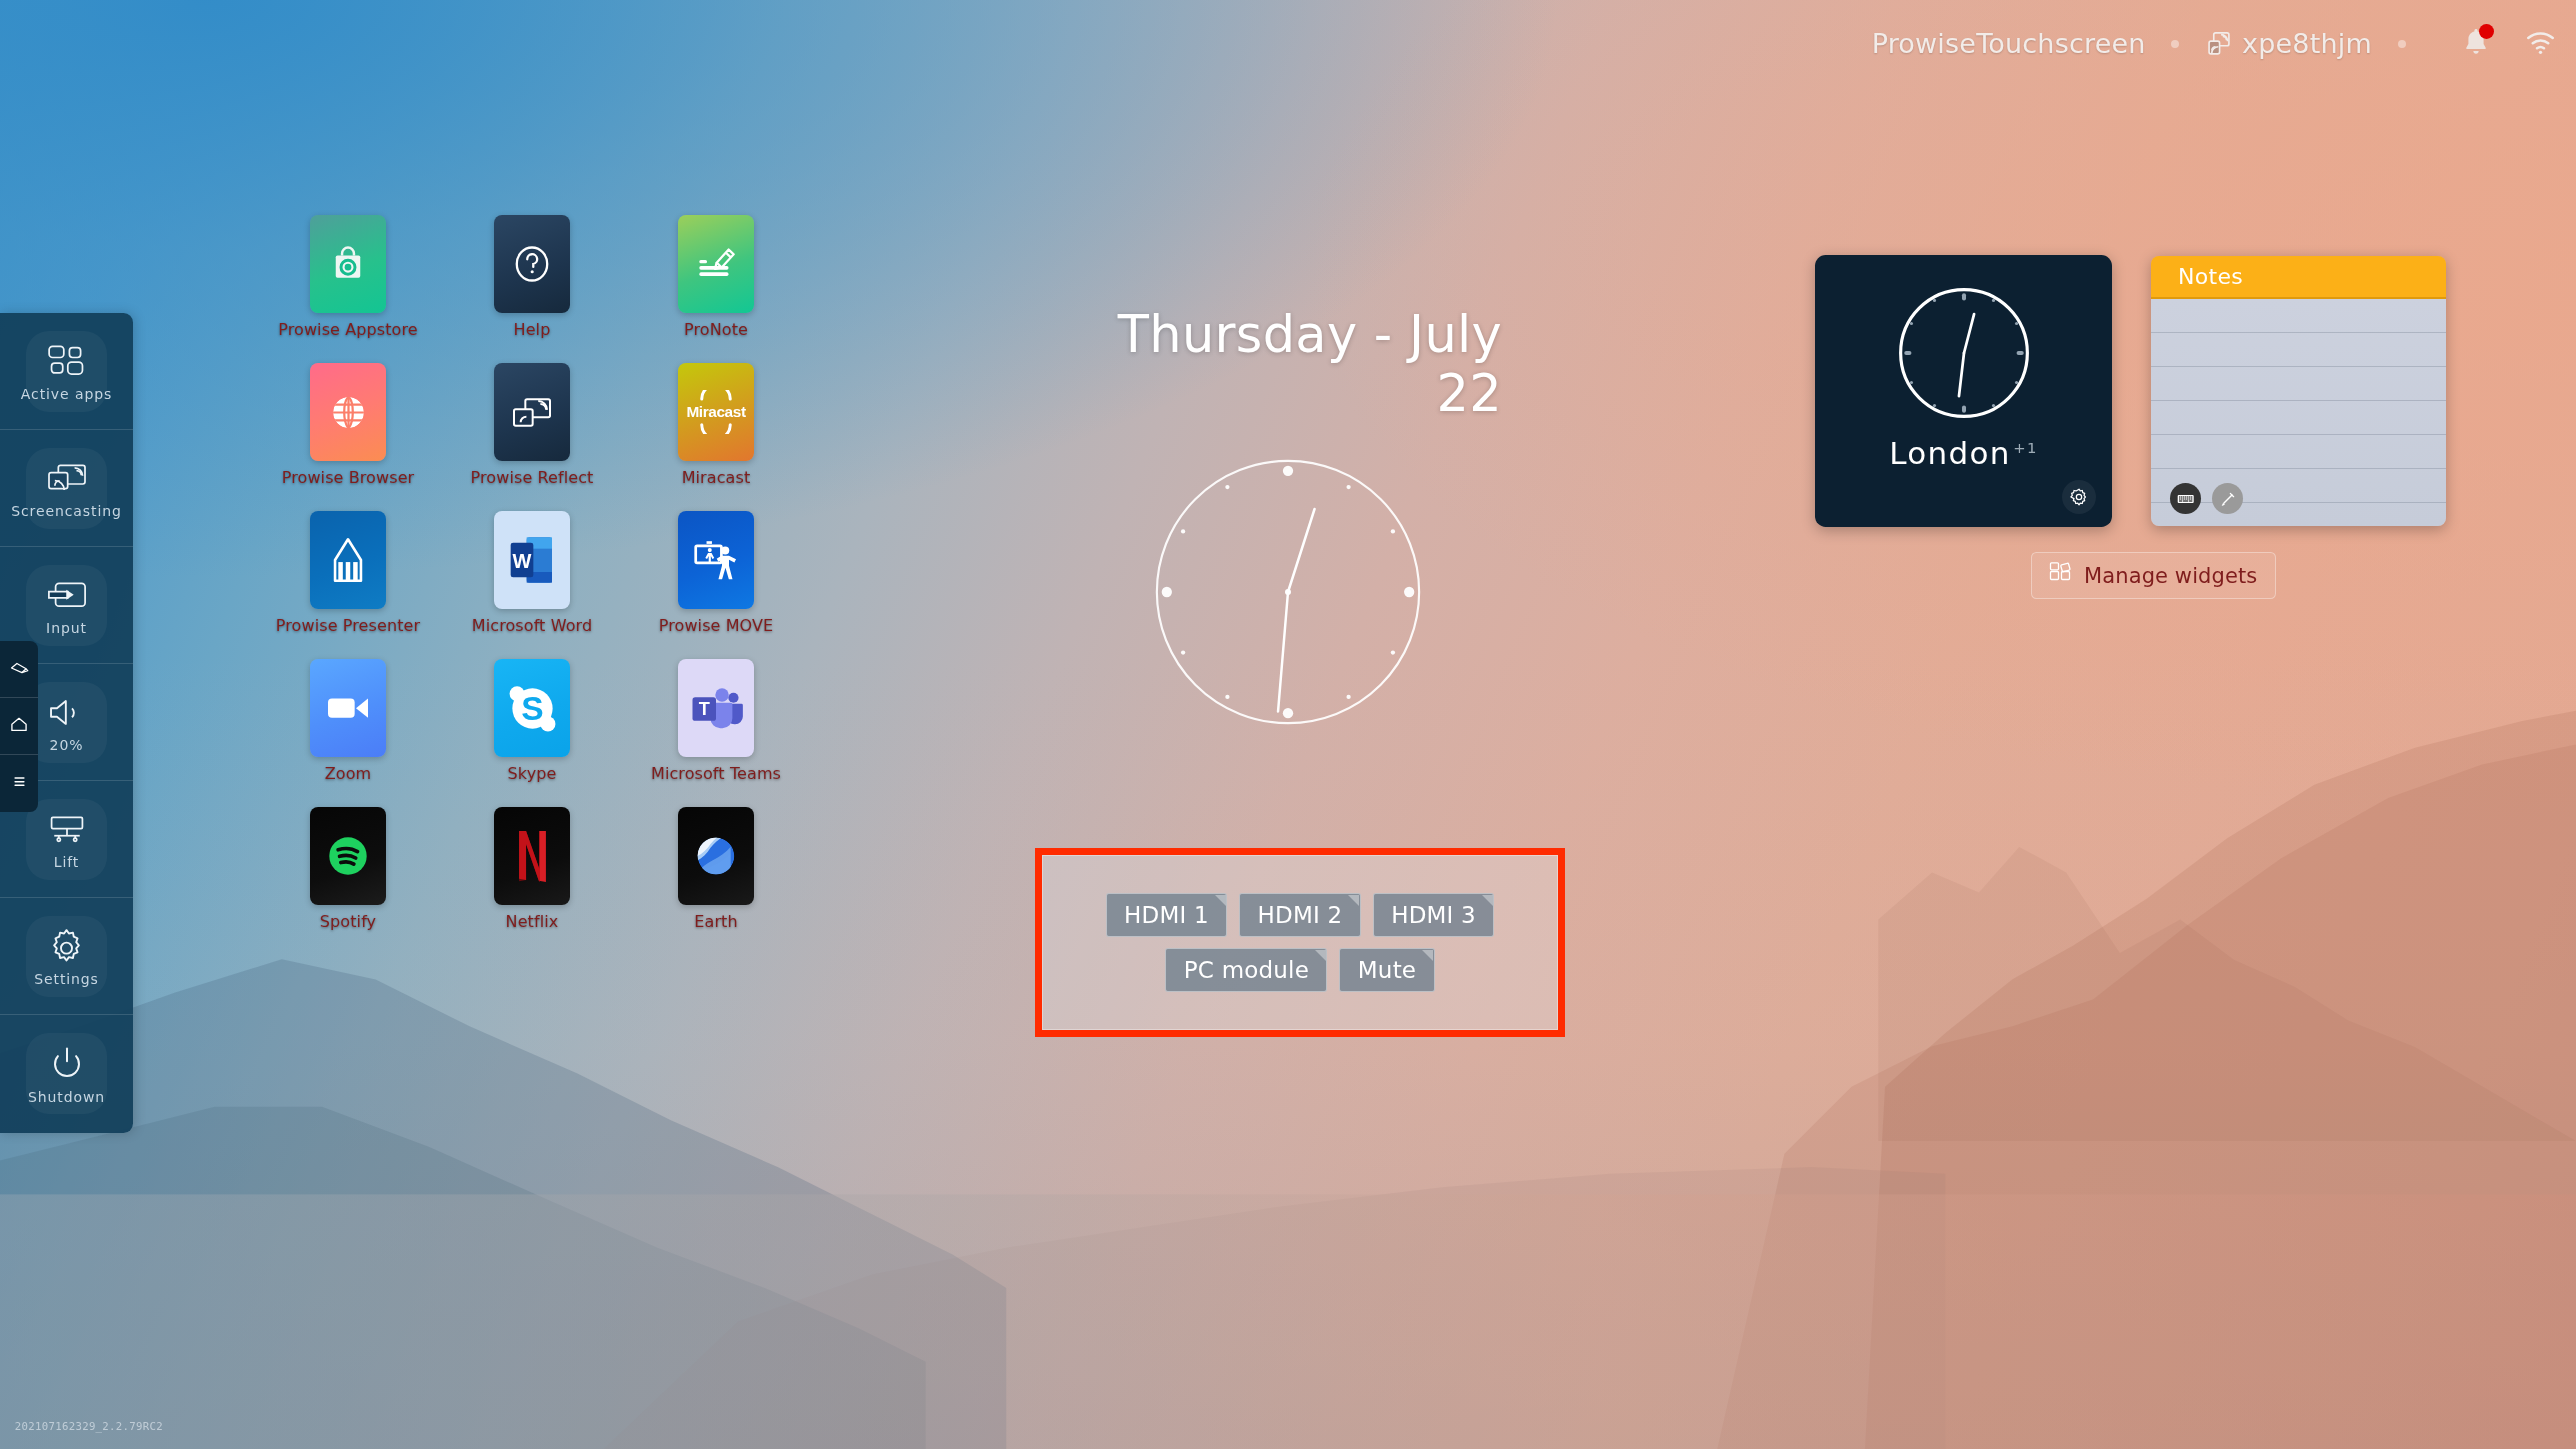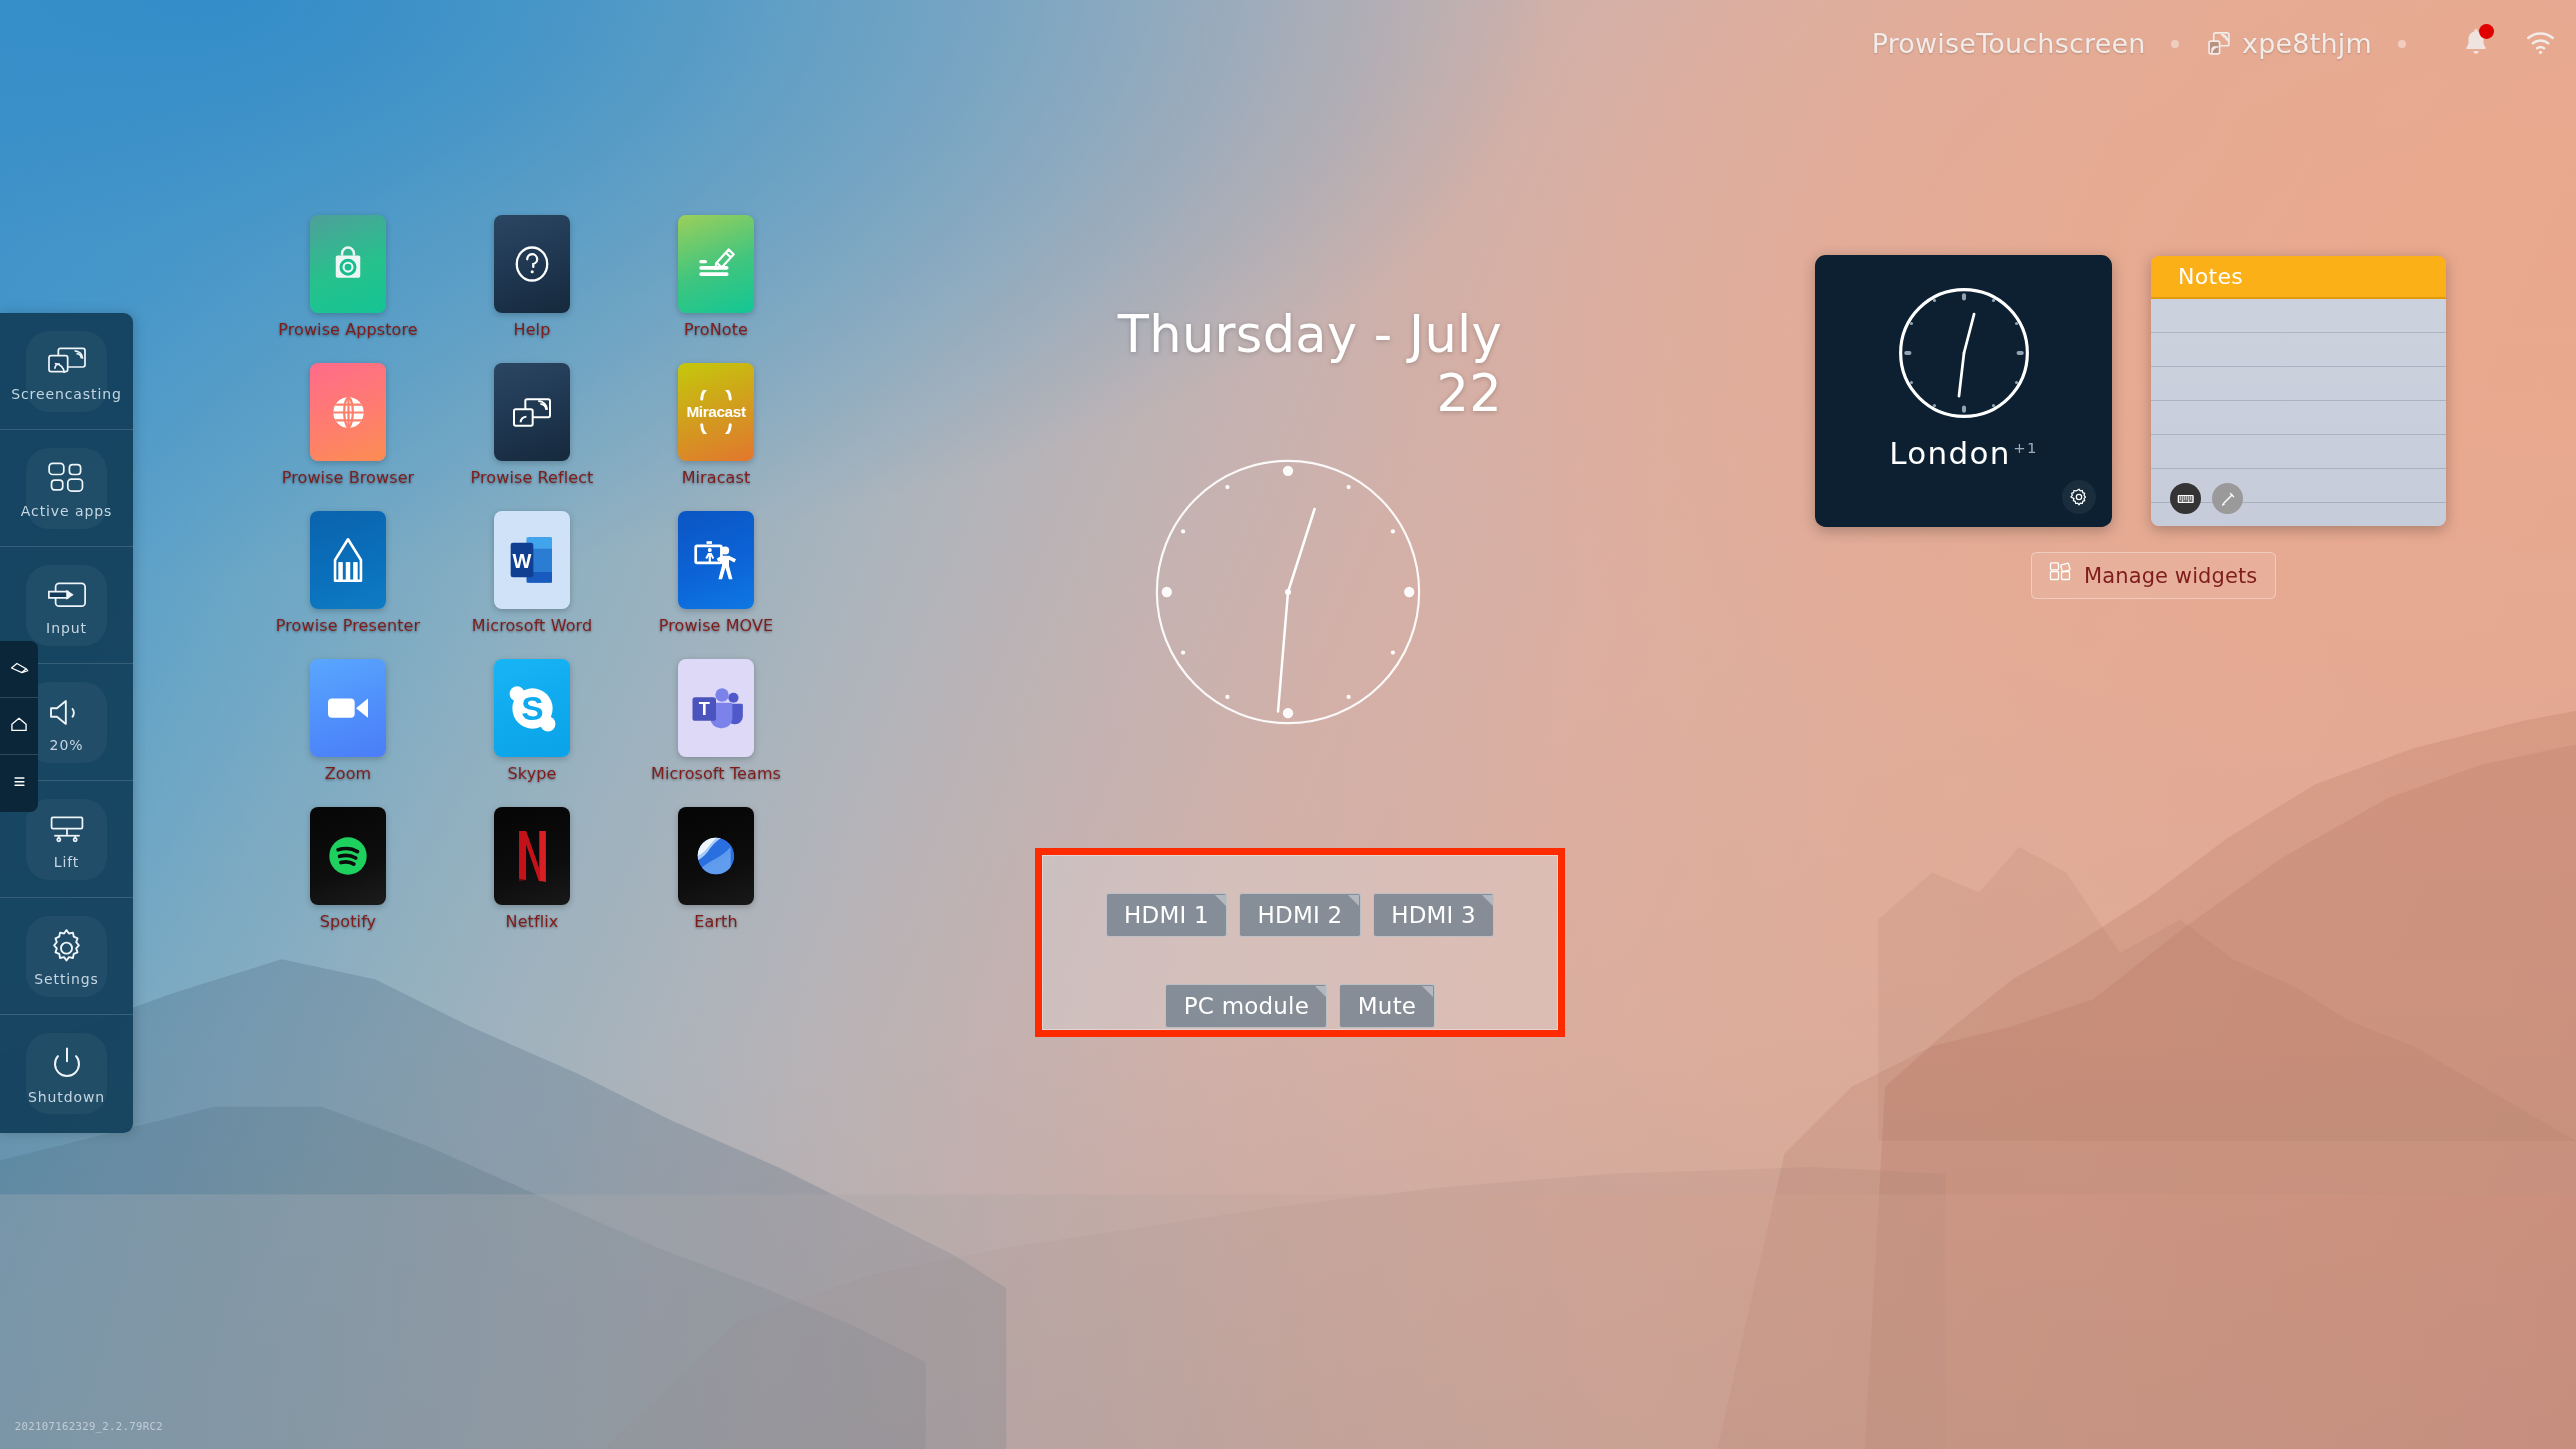--- a/index.html
+++ b/index.html
@@ -165,21 +165,21 @@
     background:rgba(225,225,228,.30);
     display:flex; flex-direction:column; align-items:center;
     justify-content:center; gap:10.7px; padding:16px 0;
   }
   .ibtn-row { display:flex; gap:12px; justify-content:center; }
   .ibtn {
     position:relative; background:rgba(116,130,144,.82);
     border:0.7px solid rgba(255,255,255,.45);
     border-radius:2.7px; color:#fff; font-size:23px;
     height:44px; display:flex; align-items:center; justify-content:center;
-    padding:0 17.4px; letter-spacing:0.2px;margin-top:36px;
+    padding:0 17.4px; letter-spacing:0.2px;
   }
   .ibtn::after {
     content:""; position:absolute; top:0.7px; right:0.7px;
     border-style:solid; border-width:0 11.4px 11.4px 0;
     border-color:transparent rgba(255,255,255,.38) transparent transparent;
   }
 
   #buildtxt {
     position:absolute; left:14.8px; bottom:16px; z-index:30;
     color:rgba(230,238,244,.62); font-size:10.7px;
@@ -303,43 +303,43 @@
       </svg>
     </span>
   </div>
 </div>
 
 <div id="sidebar">
 
   <div class="sb-item">
     <span class="sb-hit"></span>
     <span class="sb-ico">
+      <svg width="40" height="35" viewBox="0 0 30 26" fill="none" stroke="#eef4f8" stroke-width="1.3">
+        <rect x="1.6" y="1.6" width="11" height="8.4" rx="2.6"></rect>
+        <rect x="16.8" y="2.6" width="8.4" height="7.4" rx="2.4"></rect>
+        <rect x="3.4" y="14.2" width="8.4" height="7.4" rx="2.4"></rect>
+        <rect x="15.6" y="13.4" width="11" height="9" rx="2.8"></rect>
+      </svg>
+    </span>
+    <span class="sb-lb">Active apps</span>
+  </div>
+
+  <div class="sb-item">
+    <span class="sb-hit"></span>
+    <span class="sb-ico">
       <svg width="42" height="32" viewBox="0 0 31 24" fill="none" stroke="#eef4f8" stroke-width="1.3">
         <rect x="9" y="2.5" width="20" height="14" rx="1.6"></rect>
         <rect x="2" y="8" width="14" height="12" rx="1.6" fill="#1b4460"></rect>
         <path d="M6.4 17.8a3.6 3.6 0 0 1 3.6-3.6"></path>
         <path d="M6.4 14a7 7 0 0 1 7 7" transform="rotate(0)"></path>
         <path d="M22.6 6.4a3.6 3.6 0 0 1 3.6 3.6"></path>
         <path d="M21.2 4.4a6 6 0 0 1 6 6"></path>
       </svg>
     </span>
     <span class="sb-lb">Screencasting</span>
-  </div>
-
-  <div class="sb-item">
-    <span class="sb-hit"></span>
-    <span class="sb-ico">
-      <svg width="40" height="35" viewBox="0 0 30 26" fill="none" stroke="#eef4f8" stroke-width="1.3">
-        <rect x="1.6" y="1.6" width="11" height="8.4" rx="2.6"></rect>
-        <rect x="16.8" y="2.6" width="8.4" height="7.4" rx="2.4"></rect>
-        <rect x="3.4" y="14.2" width="8.4" height="7.4" rx="2.4"></rect>
-        <rect x="15.6" y="13.4" width="11" height="9" rx="2.8"></rect>
-      </svg>
-    </span>
-    <span class="sb-lb">Active apps</span>
   </div>
 
   <div class="sb-item">
     <span class="sb-hit"></span>
     <span class="sb-ico">
       <svg width="42" height="29.5" viewBox="0 0 31 22" fill="none" stroke="#eef4f8" stroke-width="1.3">
         <rect x="7" y="2.5" width="22" height="17" rx="2.6"></rect>
         <path d="M2 11h16" stroke-width="1.4"></path>
         <path d="M2 8.6h14v4.8H2z" fill="#123a56" stroke="none"></path>
         <path d="M2 8.6h14v4.8H2z"></path>

